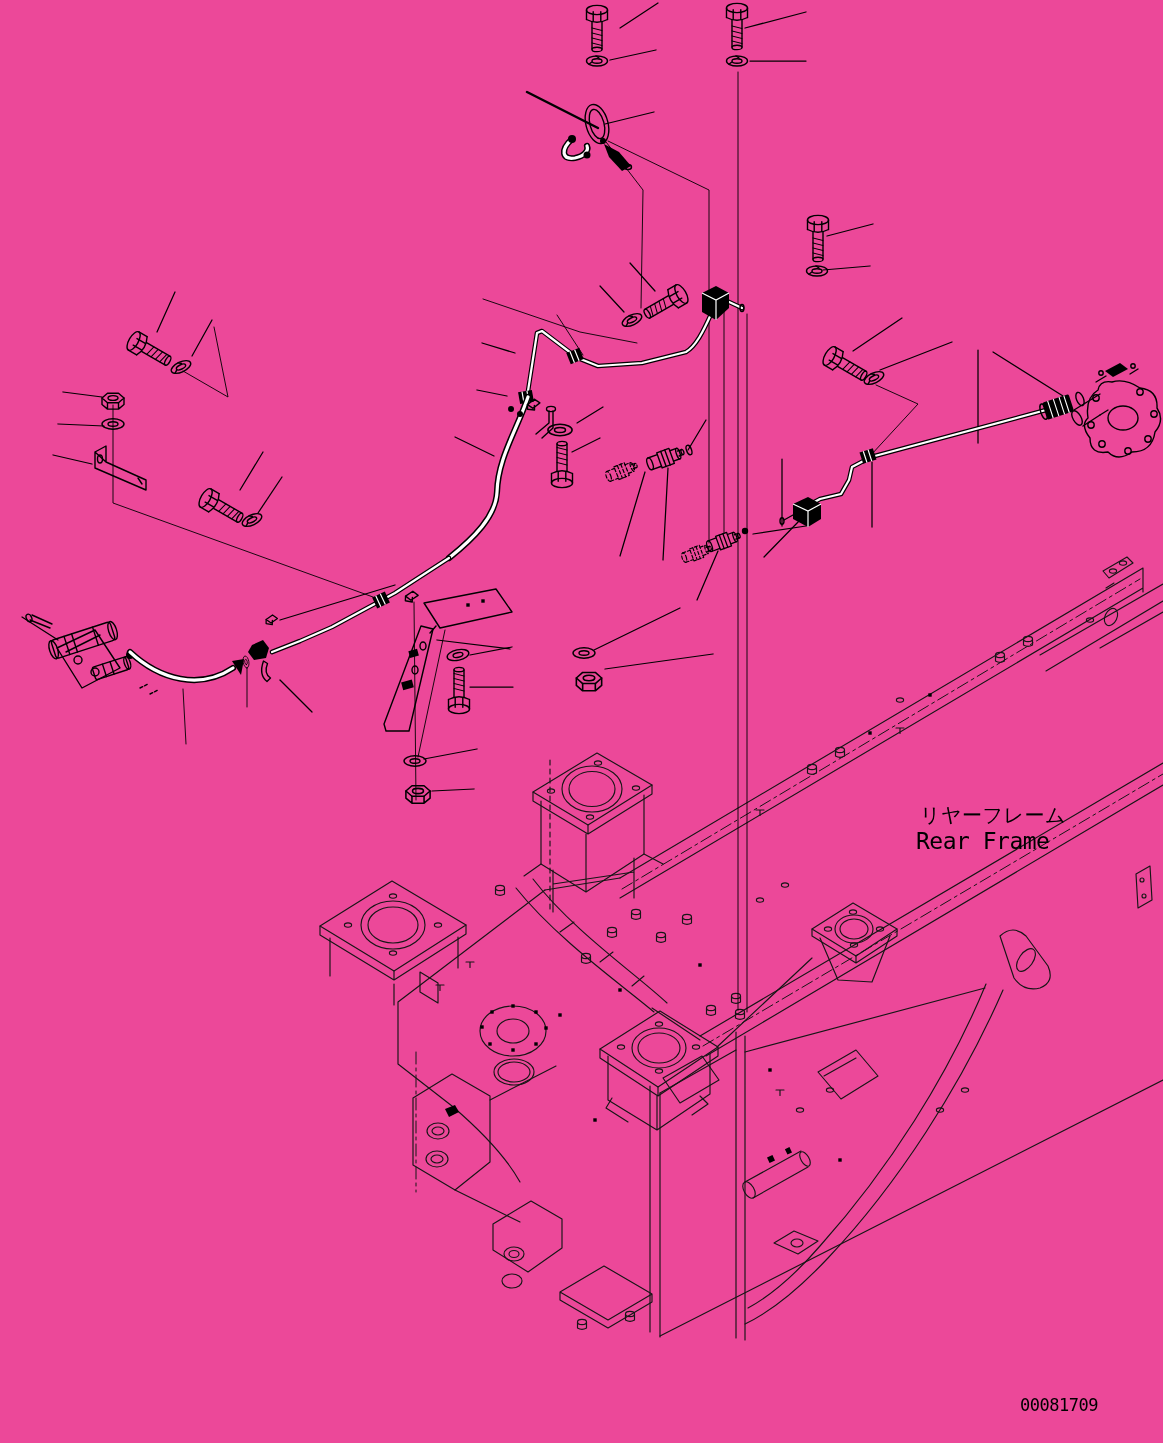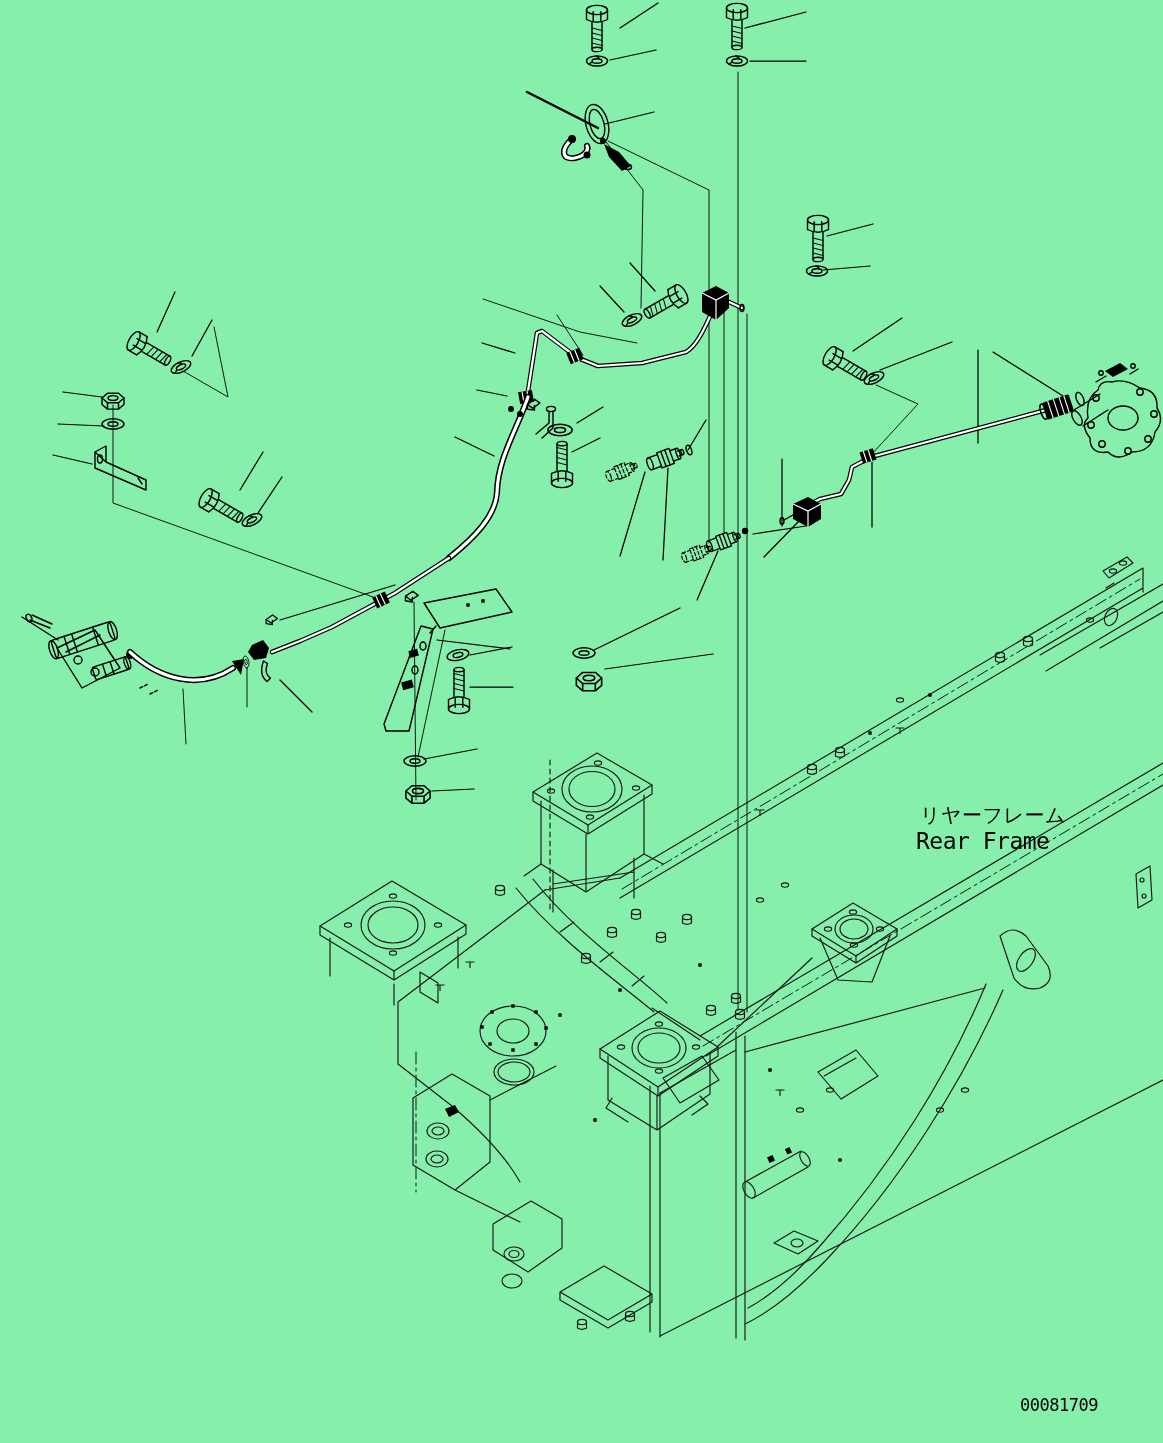--- a/index.html
+++ b/index.html
@@ -1,16 +1,16 @@
 <!DOCTYPE html>
 <html><head>
 <meta charset="utf-8">
 <style>
   html,body{margin:0;padding:0;background:#ffffff;}
-  .page{position:relative;width:1163px;height:1443px;background:#86efac;overflow:hidden;text-align:center;}
+  .page{position:relative;width:1163px;height:1443px;background:#ec4899;overflow:hidden;text-align:center;}
   svg{display:block;}
   .ln{stroke:#000;stroke-width:1.25;fill:none;stroke-linecap:round;}
   .thin{stroke-width:0.9;}
   .thick{stroke-width:2.5;}
   .part{stroke:#000;stroke-width:1.4;fill:none;stroke-linecap:round;stroke-linejoin:round;}
   .frm{stroke:#161616;stroke-width:1.15;fill:none;stroke-linecap:round;stroke-linejoin:round;}
   .dashdot{stroke-dasharray:12 4 3 4;stroke-width:1;}
   .dash{stroke-dasharray:5 4;}
   .phantom{stroke-dasharray:4 2.5;stroke-width:1.1;}
   .pipe{stroke:#000;stroke-width:4.6;fill:none;stroke-linejoin:round;stroke-linecap:round;}

